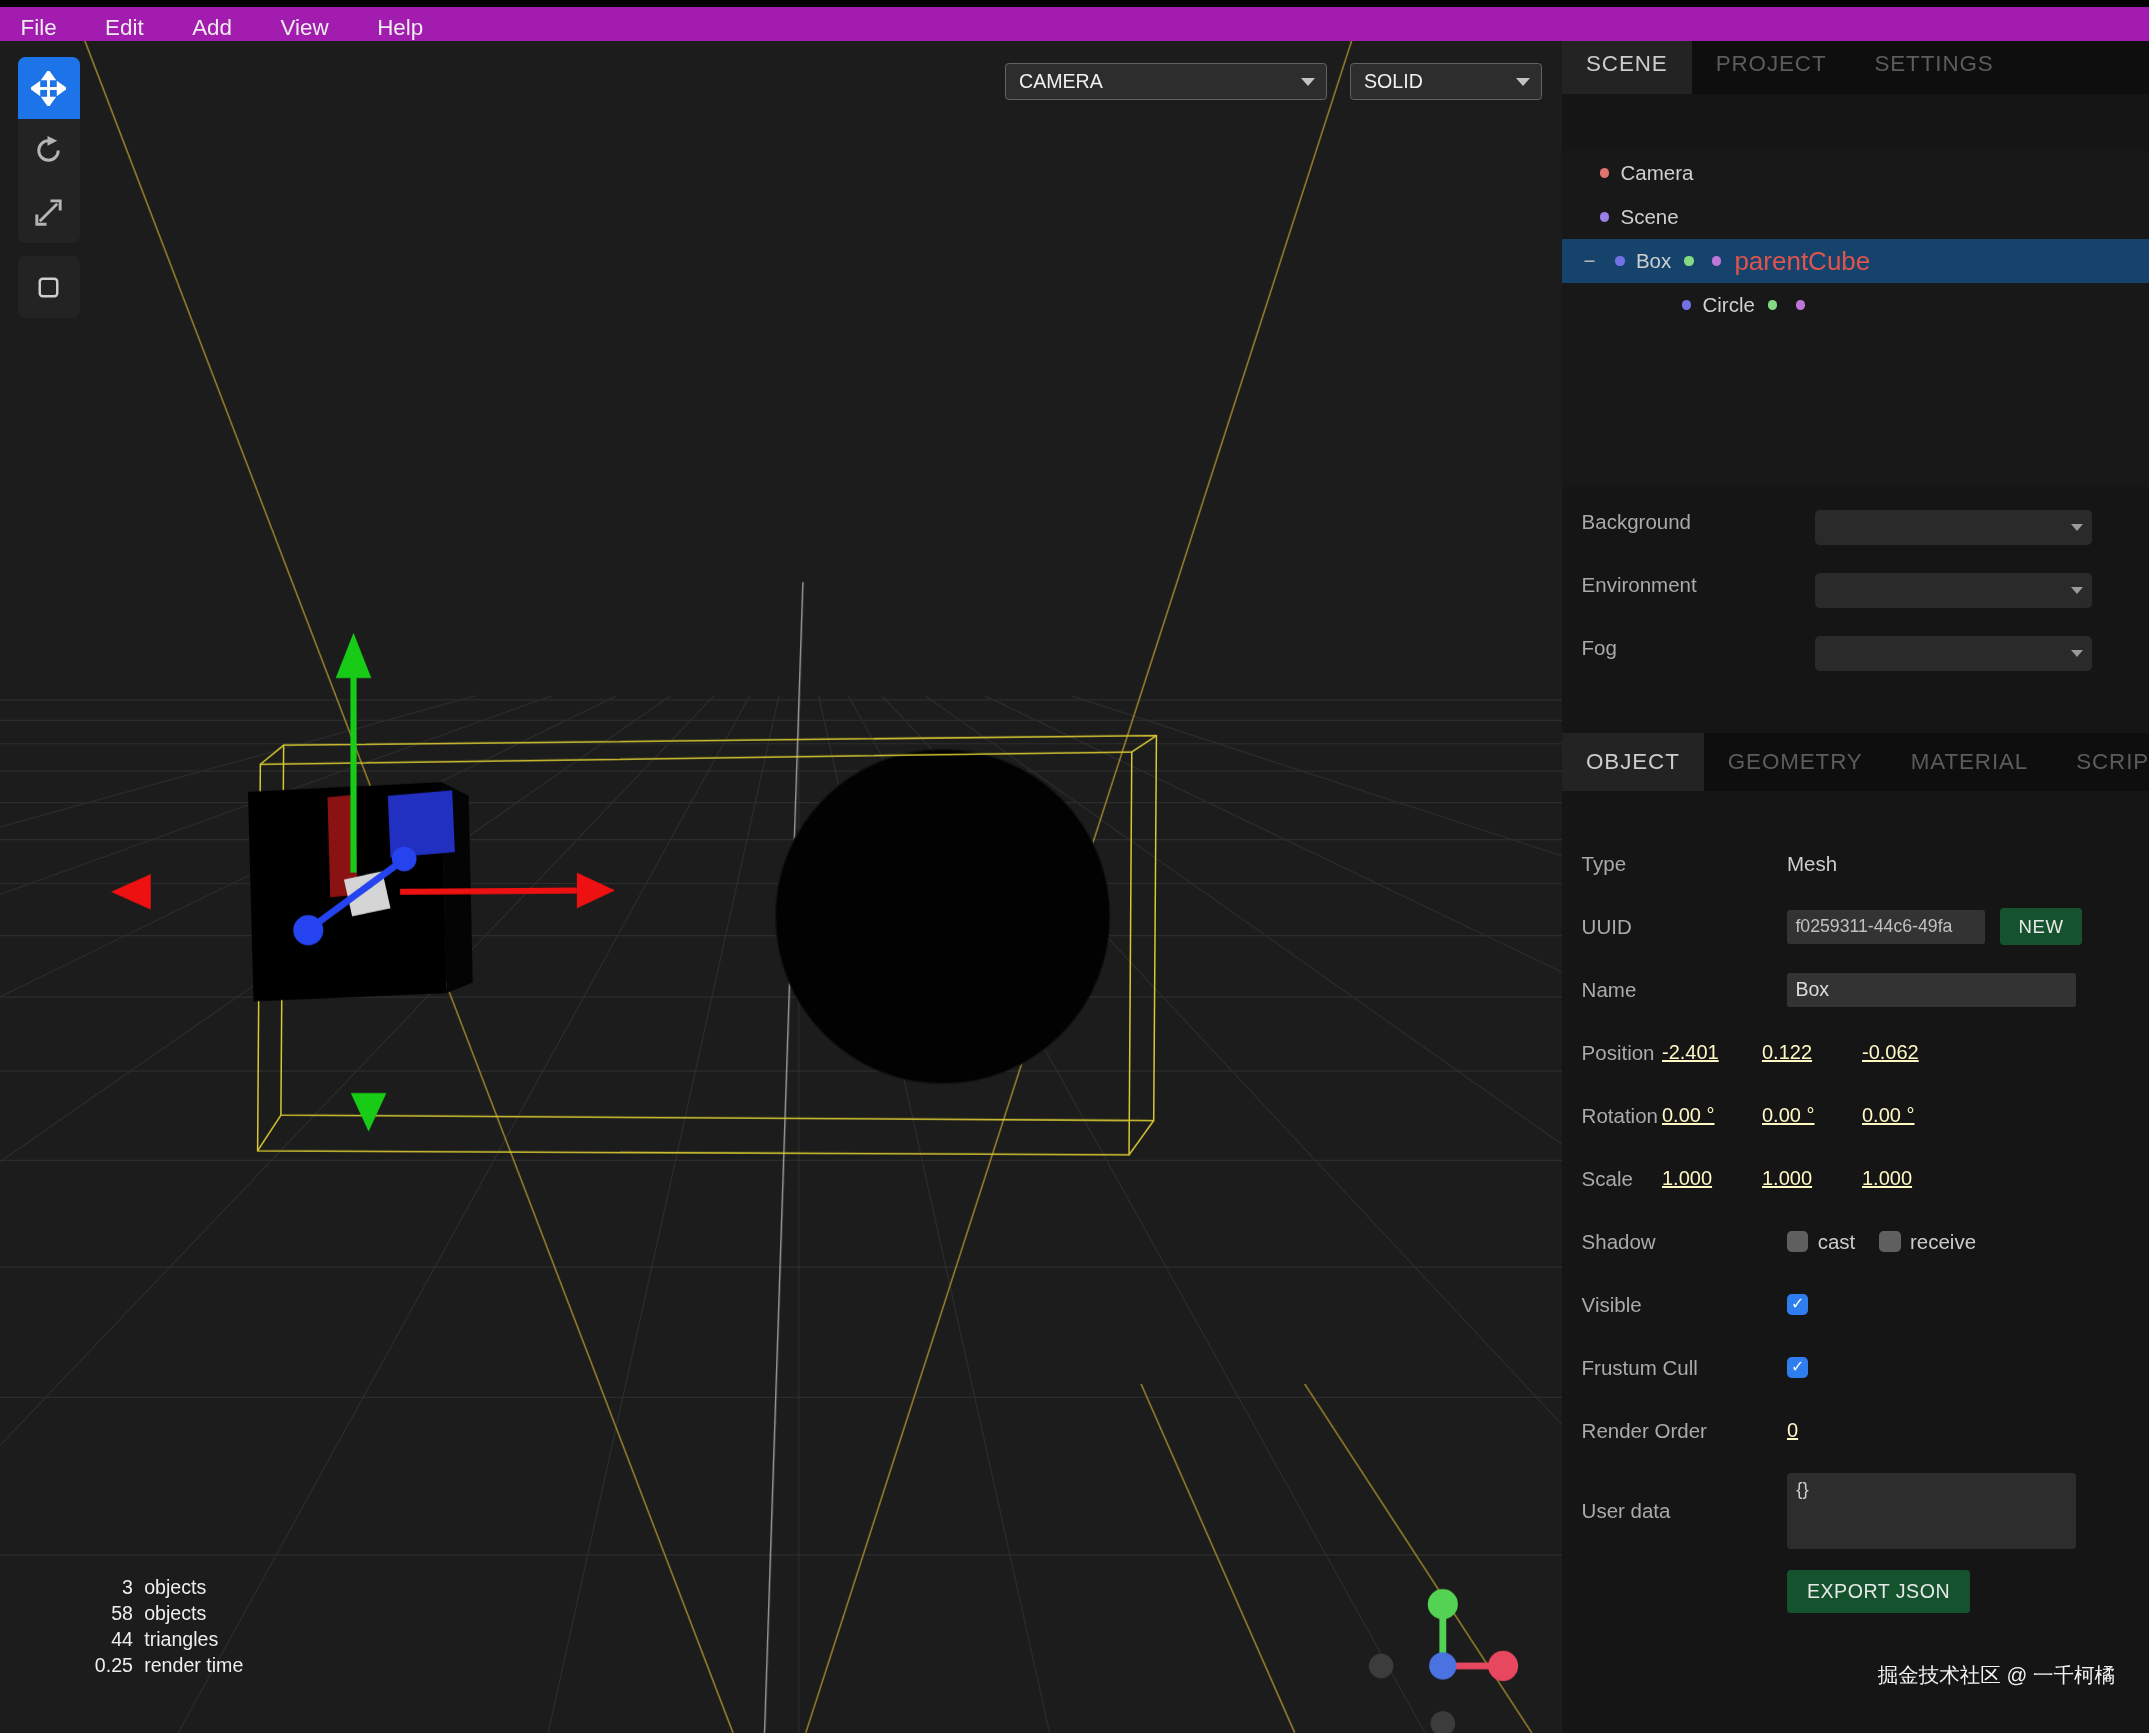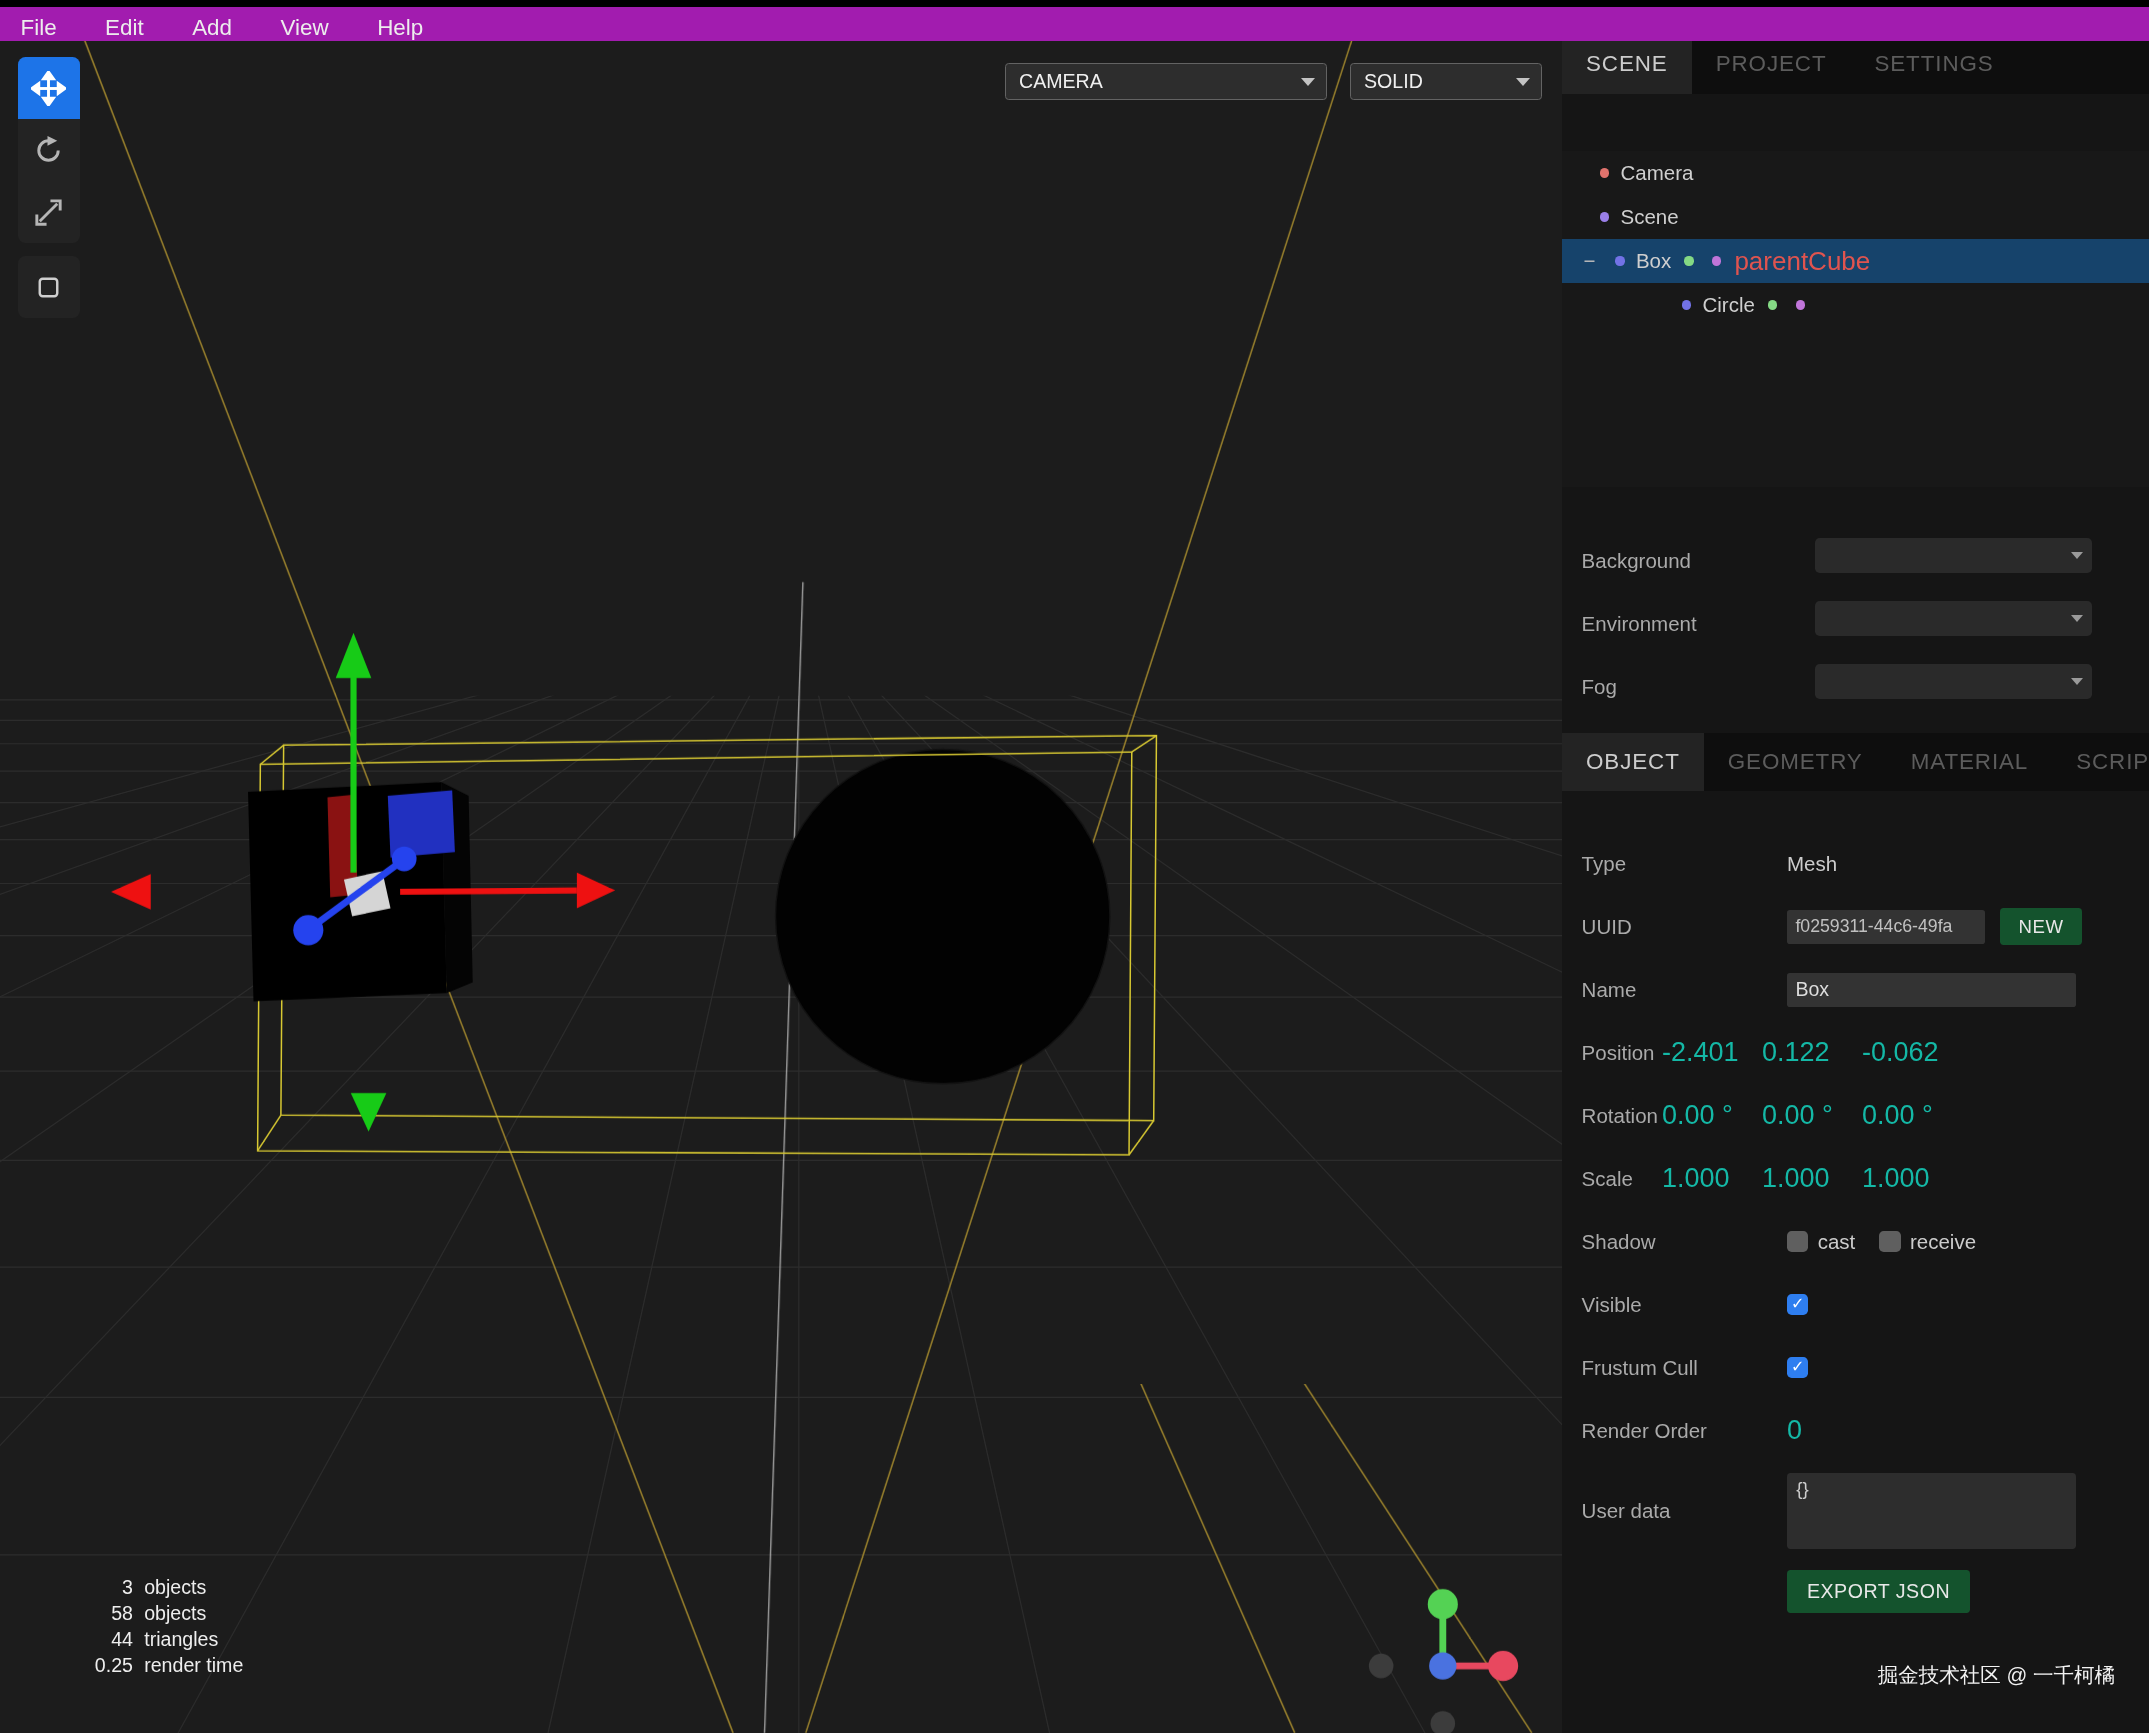--- a/index.html
+++ b/index.html
@@ -60,38 +60,38 @@
   .dot.scene  { background:#9a7fe8; }
   .dot.object { background:#7272e6; }
   .dot.geo    { background:#84d984; }
   .dot.mat    { background:#c075d9; }
   .ol-label { margin-left:11.2px; }
   .collapse { color:#bbbbbb; font-size:20.5px; width:32px; text-align:left; }
   .ol-extra { margin-left:13px; color:#e0544f; font-size:26px; }
 
   
   .scene-settings { position:absolute; left:0; top:476px; width:587px; }
-  .s-row { height:63px; display:flex; align-items:flex-end;gap:28px; }
+  .s-row { height:63px; display:flex; align-items:flex-start;gap:28px; }
   .row-label { width:225px; padding-left:19.6px; color:#aaaaaa; font-size:20.5px; flex:none; }
   .side-select { width:277px; height:35px; background:#2a2a2a; border-radius:4.7px;
                  display:flex; align-items:center; justify-content:flex-end;
                  padding-right:9.3px; cursor:pointer; }
   .side-select .chev { border-left-width:6.5px; border-right-width:6.5px;
                        border-top:7.5px solid #9a9a9a; }
 
   
   .obj-tabs { position:absolute; left:0; top:699px; width:587px; height:58px;
               background:#0e0e0e; display:flex; font-size:22.4px; letter-spacing:0.9px;
               overflow:hidden; }
 
   
   .props { position:absolute; left:0; top:798px; width:587px; }
   .p-row { height:63px; display:flex; align-items:center; }
   .p-val { color:#cccccc; font-size:20.5px; }
-  .num-blue { color:#14b8a6; font-size:27px; }
+  .num-blue { color:#fef9c3; font-size:20px;text-decoration:underline; }
   .vec span { display:inline-block; width:100px; }
   .text-input { height:34px; background:#333333; border:none; border-radius:2.8px;
                 color:#c0c0c0; font-size:17.7px; padding:0 8.4px;
                 font-family:"Liberation Sans","DejaVu Sans",sans-serif; }
   .uuid-input { width:198px; }
   .name-input { width:289px; color:#dddddd; font-size:19.6px; }
   .btn { background:#14532d; border:none; border-radius:3.7px; color:#e8e8e8;
          cursor:pointer; font-family:"Liberation Sans","DejaVu Sans",sans-serif; }
   .new-btn { width:82px; height:37px; margin-left:15px; font-size:18.6px; letter-spacing:0.5px; }
   .export-btn { width:183px; height:43px; font-size:19.6px; letter-spacing:0.5px; }

